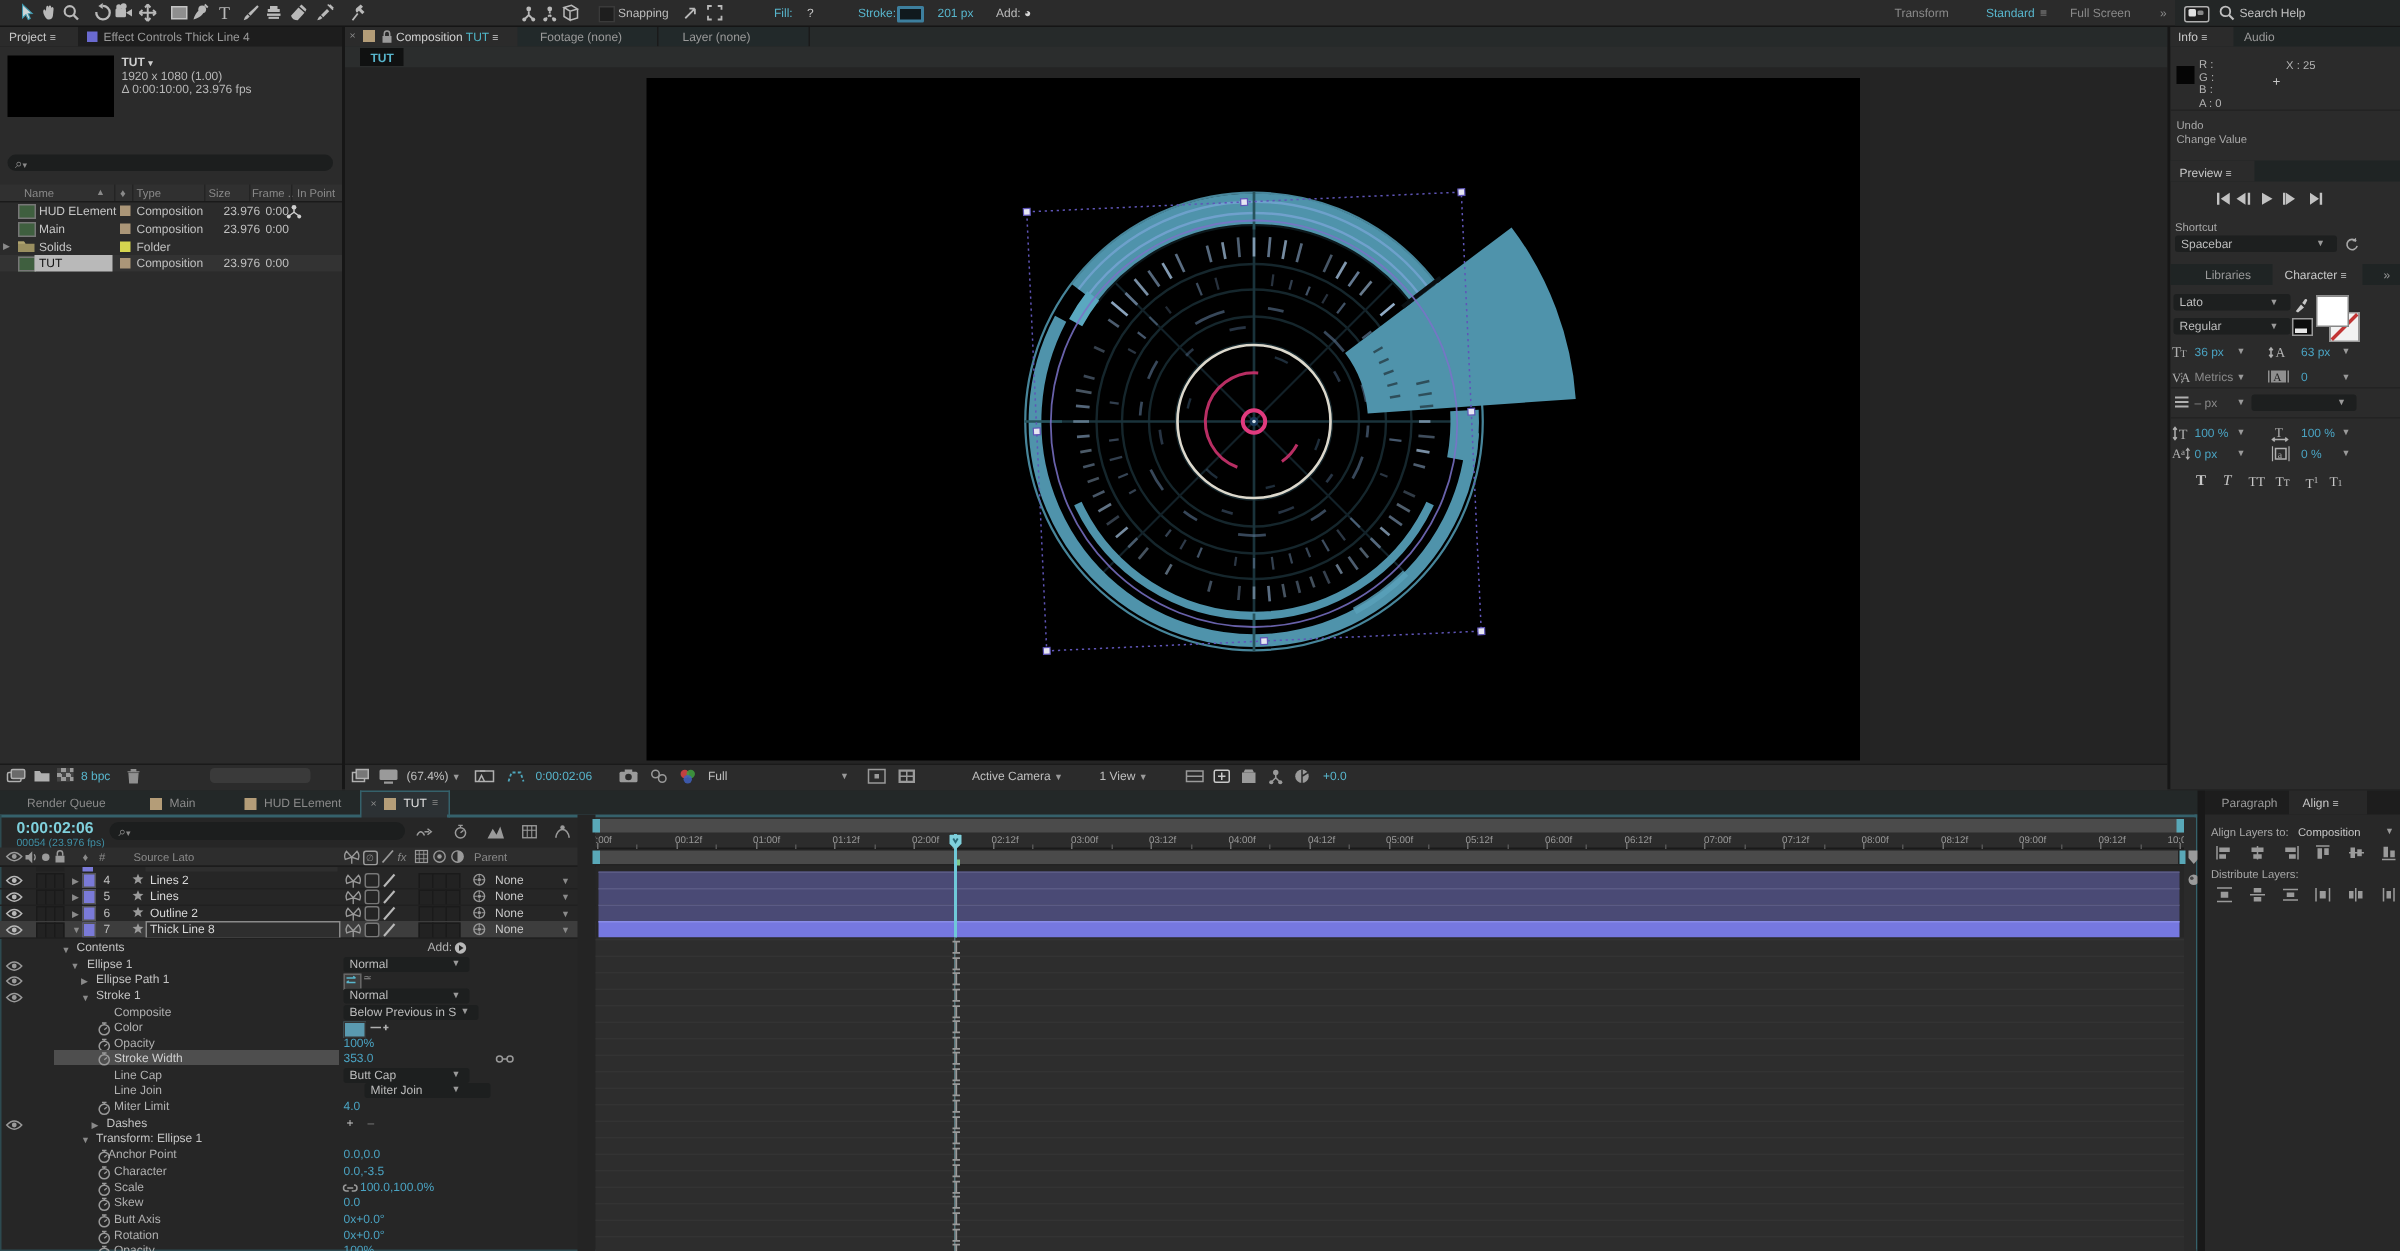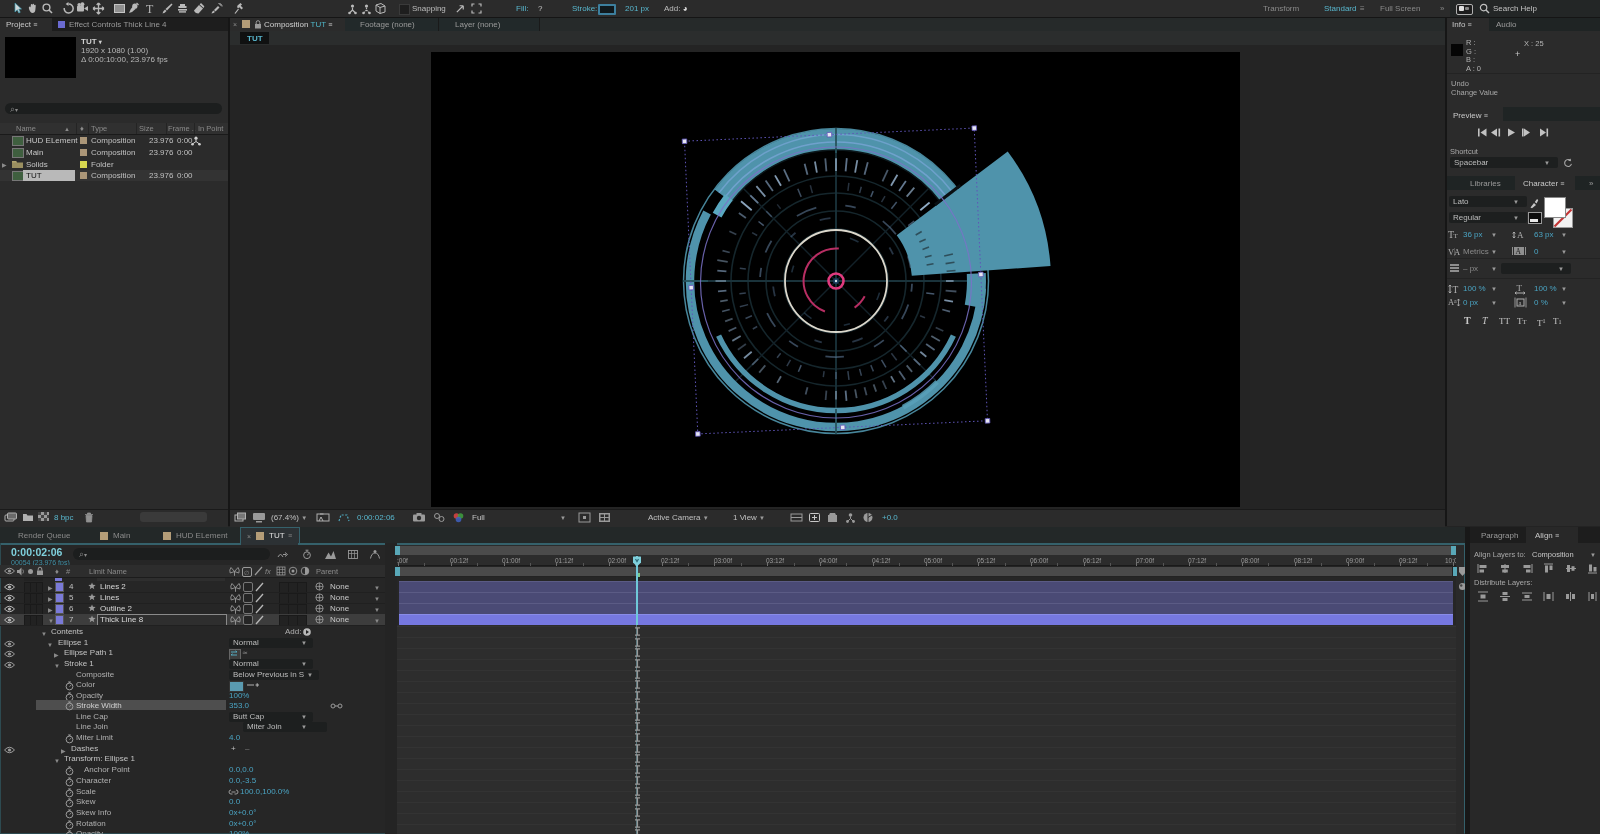--- a/index.html
+++ b/index.html
@@ -626,21 +626,21 @@
       <path d="M1 3 L3 3 L5.5 0.5 L5.5 8.5 L3 6 L1 6 Z" fill="#9a9a9a"></path>
       <path d="M6.8 2.5 Q8.2 4.5 6.8 6.5" fill="none" stroke="#9a9a9a" stroke-width="0.8"></path>
     </svg>
     <div class="a" style="left:28px;top:569px;width:5px;height:5px;background:#9a9a9a;border-radius:50%"></div>
     <svg class="a" style="left:36px;top:566px" width="8" height="10" viewBox="0 0 8 10">
       <rect x="1" y="4.5" width="6" height="4.5" fill="#9a9a9a"></rect>
       <path d="M2.2 4.5 L2.2 3 A1.8 1.8 0 0 1 5.8 3 L5.8 4.5" fill="none" stroke="#9a9a9a"></path>
     </svg>
     <div class="t dim" style="left:55px;top:567px;font-size:7.5px">♦</div>
     <div class="t dim" style="left:66px;top:567px;font-size:7.5px">#</div>
-    <div class="t dim" style="left:89px;top:567px;font-size:7.5px">Limit Name</div>
+    <div class="t dim" style="left:89px;top:567px;font-size:7.5px">Source Lato</div>
     <svg class="a" style="left:229px;top:566px" width="11" height="10" viewBox="0 0 11 10">
       <path d="M5.5 5.5 L2 1.5 A5.5 5.5 0 0 0 1.2 7 Z M5.5 5.5 L9 1.5 A5.5 5.5 0 0 1 9.8 7 Z M5.5 5.5 L5.5 9.8" stroke="#9a9a9a" fill="none" stroke-width="0.9"></path>
     </svg>
     <div class="a" style="left:242px;top:567px;width:8px;height:8px;border:1px solid #9a9a9a;border-radius:2px"></div>
     <div class="t dim" style="left:244px;top:568px;font-size:6px">∅</div>
     <svg class="a" style="left:254px;top:566px" width="9" height="10" viewBox="0 0 9 10">
       <path d="M1 9 L8 1" stroke="#9a9a9a" stroke-width="1.2"></path>
     </svg>
     <div class="t dim" style="left:265px;top:567px;font-size:7.5px;font-style:italic">fx</div>
     <svg class="a" style="left:276px;top:566px" width="10" height="10" viewBox="0 0 10 10">
@@ -873,21 +873,21 @@
     <div class="t dim" style="left:61px;top:746px;font-size:6px">▶</div>
     <div class="t" style="left:71px;top:744px;color:#c4c4c4">Dashes</div>
     <div class="t" style="left:231px;top:744px;color:#c0c0c0">+</div>
     <div class="t" style="left:245px;top:744px;color:#808080">–</div>
     <div class="t dim" style="left:54px;top:756px;font-size:6px">▼</div>
     <div class="t" style="left:64px;top:754px;color:#c4c4c4">Transform: Ellipse 1</div>
     <svg class="a" style="left:65px;top:766px" width="9" height="10" viewBox="0 0 9 10">
       <circle cx="4.5" cy="5.5" r="3.4" fill="none" stroke="#9a9a9a" stroke-width="1"></circle>
       <path d="M3 1 L6 1 M4.5 0.8 L4.5 2.2 M4.5 5.5 L6.3 4" stroke="#9a9a9a" stroke-width="0.9"></path>
     </svg>
-    <div class="t" style="left:84px;top:765px;color:#b0b0b0">Anchor Point</div>
+    <div class="t" style="left:72px;top:765px;color:#b0b0b0">Anchor Point</div>
     <div class="t" style="left:229px;top:765px;color:#4aa3c2">0.0,0.0</div>
     <svg class="a" style="left:65px;top:777px" width="9" height="10" viewBox="0 0 9 10">
       <circle cx="4.5" cy="5.5" r="3.4" fill="none" stroke="#9a9a9a" stroke-width="1"></circle>
       <path d="M3 1 L6 1 M4.5 0.8 L4.5 2.2 M4.5 5.5 L6.3 4" stroke="#9a9a9a" stroke-width="0.9"></path>
     </svg>
     <div class="t" style="left:76px;top:776px;color:#b0b0b0">Character</div>
     <div class="t" style="left:229px;top:776px;color:#4aa3c2">0.0,-3.5</div>
     <svg class="a" style="left:65px;top:788px" width="9" height="10" viewBox="0 0 9 10">
       <circle cx="4.5" cy="5.5" r="3.4" fill="none" stroke="#9a9a9a" stroke-width="1"></circle>
       <path d="M3 1 L6 1 M4.5 0.8 L4.5 2.2 M4.5 5.5 L6.3 4" stroke="#9a9a9a" stroke-width="0.9"></path>
@@ -900,21 +900,21 @@
     <svg class="a" style="left:65px;top:798px" width="9" height="10" viewBox="0 0 9 10">
       <circle cx="4.5" cy="5.5" r="3.4" fill="none" stroke="#9a9a9a" stroke-width="1"></circle>
       <path d="M3 1 L6 1 M4.5 0.8 L4.5 2.2 M4.5 5.5 L6.3 4" stroke="#9a9a9a" stroke-width="0.9"></path>
     </svg>
     <div class="t" style="left:76px;top:797px;color:#b0b0b0">Skew</div>
     <div class="t" style="left:229px;top:797px;color:#4aa3c2">0.0</div>
     <svg class="a" style="left:65px;top:809px" width="9" height="10" viewBox="0 0 9 10">
       <circle cx="4.5" cy="5.5" r="3.4" fill="none" stroke="#9a9a9a" stroke-width="1"></circle>
       <path d="M3 1 L6 1 M4.5 0.8 L4.5 2.2 M4.5 5.5 L6.3 4" stroke="#9a9a9a" stroke-width="0.9"></path>
     </svg>
-    <div class="t" style="left:76px;top:808px;color:#b0b0b0">Skew Info</div>
+    <div class="t" style="left:76px;top:808px;color:#b0b0b0">Butt Axis</div>
     <div class="t" style="left:229px;top:808px;color:#4aa3c2">0x+0.0°</div>
     <svg class="a" style="left:65px;top:820px" width="9" height="10" viewBox="0 0 9 10">
       <circle cx="4.5" cy="5.5" r="3.4" fill="none" stroke="#9a9a9a" stroke-width="1"></circle>
       <path d="M3 1 L6 1 M4.5 0.8 L4.5 2.2 M4.5 5.5 L6.3 4" stroke="#9a9a9a" stroke-width="0.9"></path>
     </svg>
     <div class="t" style="left:76px;top:819px;color:#b0b0b0">Rotation</div>
     <div class="t" style="left:229px;top:819px;color:#4aa3c2">0x+0.0°</div>
     <svg class="a" style="left:65px;top:830px" width="9" height="10" viewBox="0 0 9 10">
       <circle cx="4.5" cy="5.5" r="3.4" fill="none" stroke="#9a9a9a" stroke-width="1"></circle>
       <path d="M3 1 L6 1 M4.5 0.8 L4.5 2.2 M4.5 5.5 L6.3 4" stroke="#9a9a9a" stroke-width="0.9"></path>

